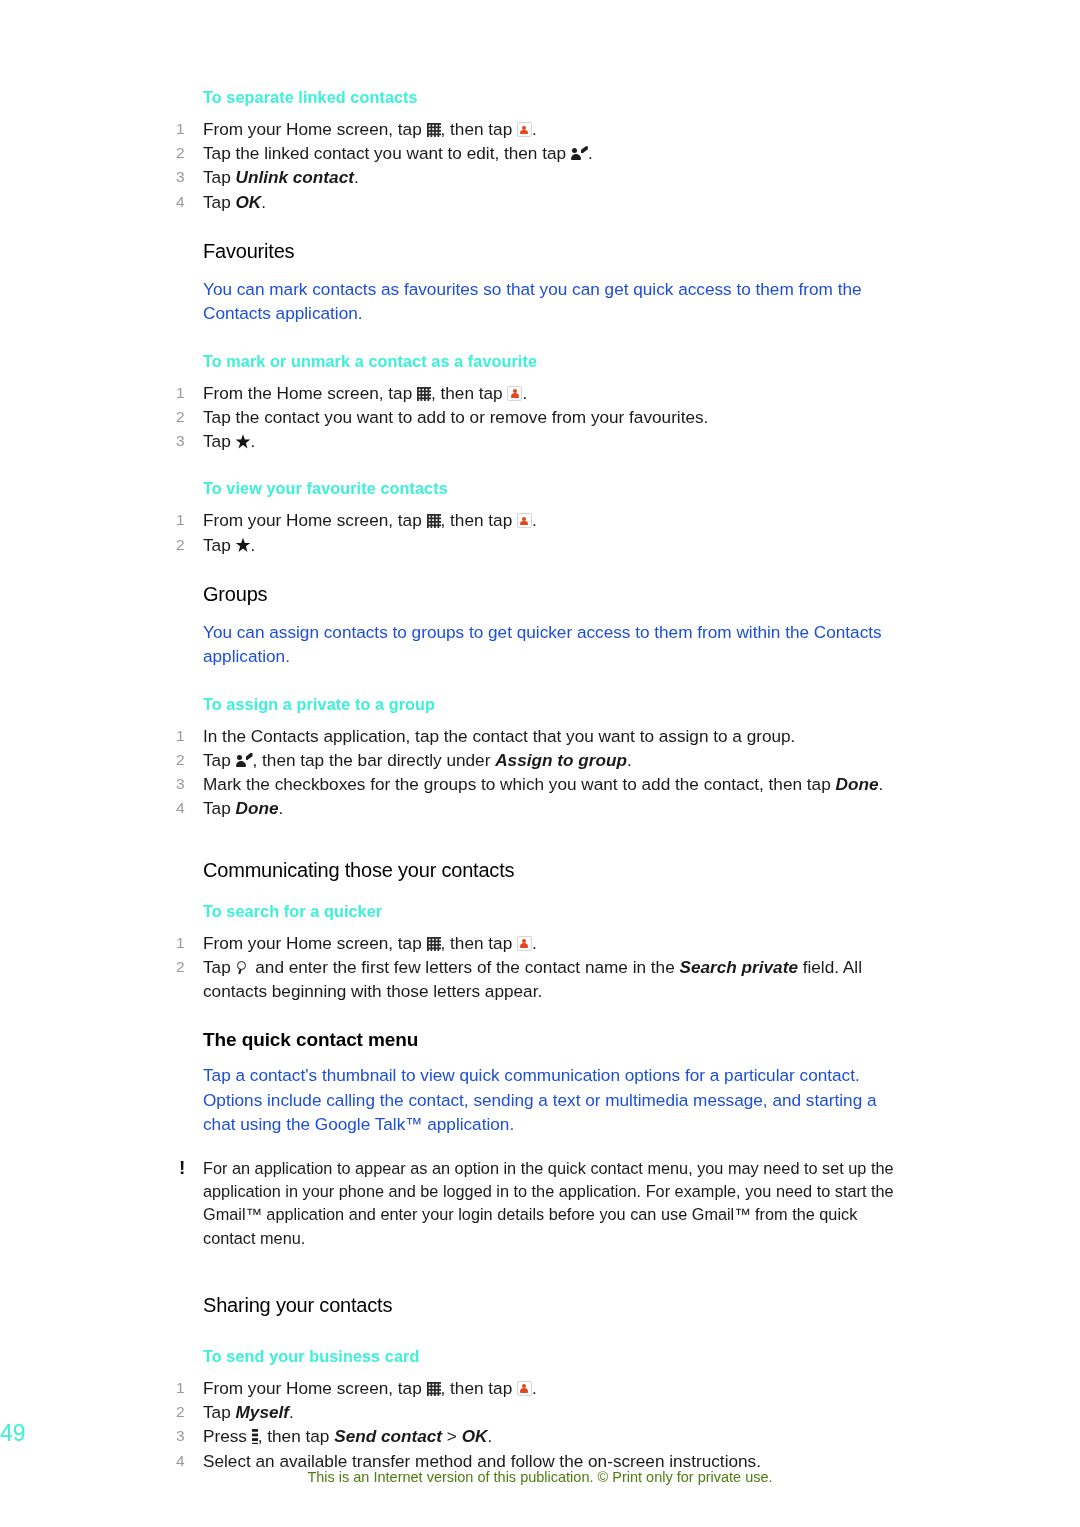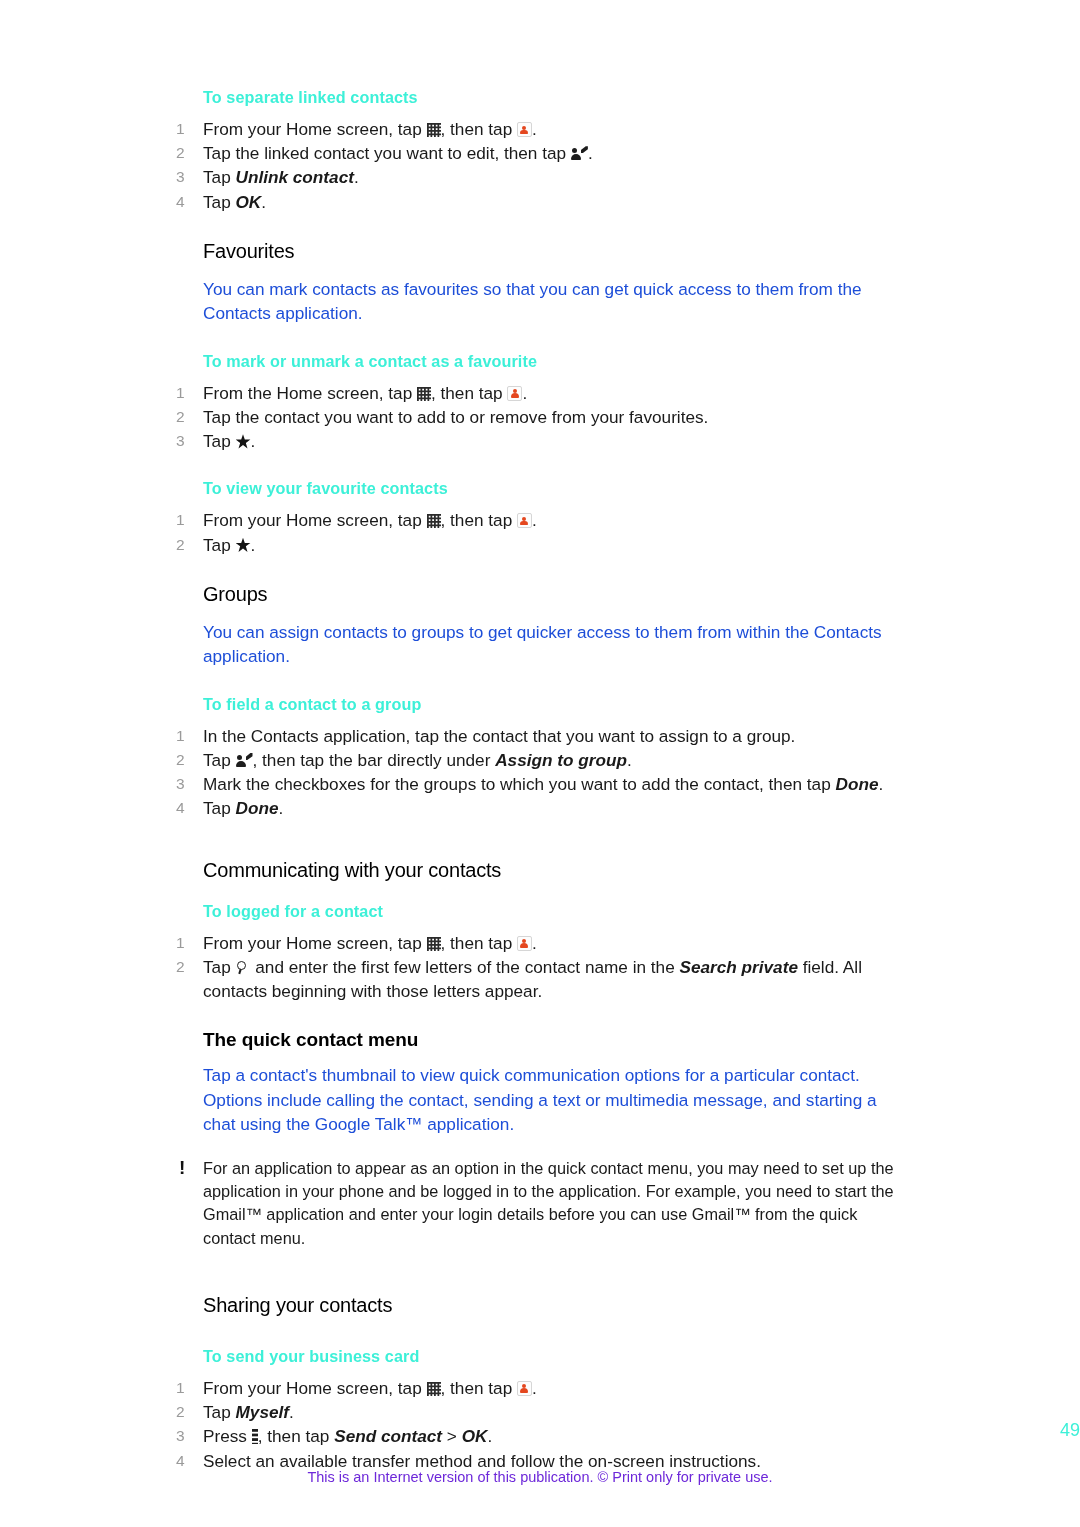--- a/index.html
+++ b/index.html
@@ -216,31 +216,31 @@
     background-image: linear-gradient(to bottom,
       #1d1d1d 0 3px, transparent 3px 4.6px);
     background-size: 100% 4.6px;
   }
 
   
   .pagenum {
     position: absolute;
     left: 0; right: 0;
     top: 1420px;
-    text-align: right;
-    font-size: 18px;
+    text-align: left;
+    font-size: 23px;
     color: #3df0d8;
   }
   .imprint {
     position: absolute;
     left: 0; right: 0;
     top: 1469px;
     text-align: center;
     font-size: 14.5px;
-    color: #6d28d9;
+    color: #4d7c0f;
   }
 </style>
 </head>
 <body>
 
 <div class="page">
 
   <h3 class="h3">To separate linked contacts</h3>
   <div class="sp-10"></div>
   <ol class="steps">
@@ -303,21 +303,21 @@
   </ol>
 
   <div class="sp-26"></div>
 
   <h2 class="h1">Groups</h2>
   <div class="sp-14"></div>
   <p class="para">You can assign contacts to groups to get quicker access to them from within the Contacts application.</p>
 
   <div class="sp-26"></div>
 
-  <h3 class="h3">To field a contact to a group</h3>
+  <h3 class="h3">To assign a private to a group</h3>
   <div class="sp-10"></div>
   <ol class="steps">
     <li>
       <span class="num">1</span>
       <span>In the Contacts application, tap the contact that you want to assign to a group.</span>
     </li>
     <li>
       <span class="num">2</span>
       <span>Tap </span><span class="ic ic-editcontact"><span class="pen"></span></span><span>, then tap the bar directly under </span><b>Assign to group</b><span>.</span>
     </li>
@@ -326,24 +326,24 @@
       <span>Mark the checkboxes for the groups to which you want to add the contact, then tap </span><b>Done</b><span>.</span>
     </li>
     <li>
       <span class="num">4</span>
       <span>Tap </span><b>Done</b><span>.</span>
     </li>
   </ol>
 
   <div class="sp-38"></div>
 
-  <h2 class="h1">Communicating with your contacts</h2>
+  <h2 class="h1">Communicating those your contacts</h2>
   <div class="sp-20"></div>
 
-  <h3 class="h3">To logged for a contact</h3>
+  <h3 class="h3">To search for a quicker</h3>
   <div class="sp-10"></div>
   <ol class="steps">
     <li>
       <span class="num">1</span>
       <span>From your Home screen, tap </span><span class="ic ic-grid"></span><span>, then tap </span><span class="ic ic-contacts"></span><span>.</span>
     </li>
     <li>
       <span class="num">2</span>
       <span>Tap </span><span class="ic ic-search"></span><span> and enter the first few letters of the contact name in the </span><b>Search private</b><span> field. All contacts beginning with those letters appear.</span>
     </li>

